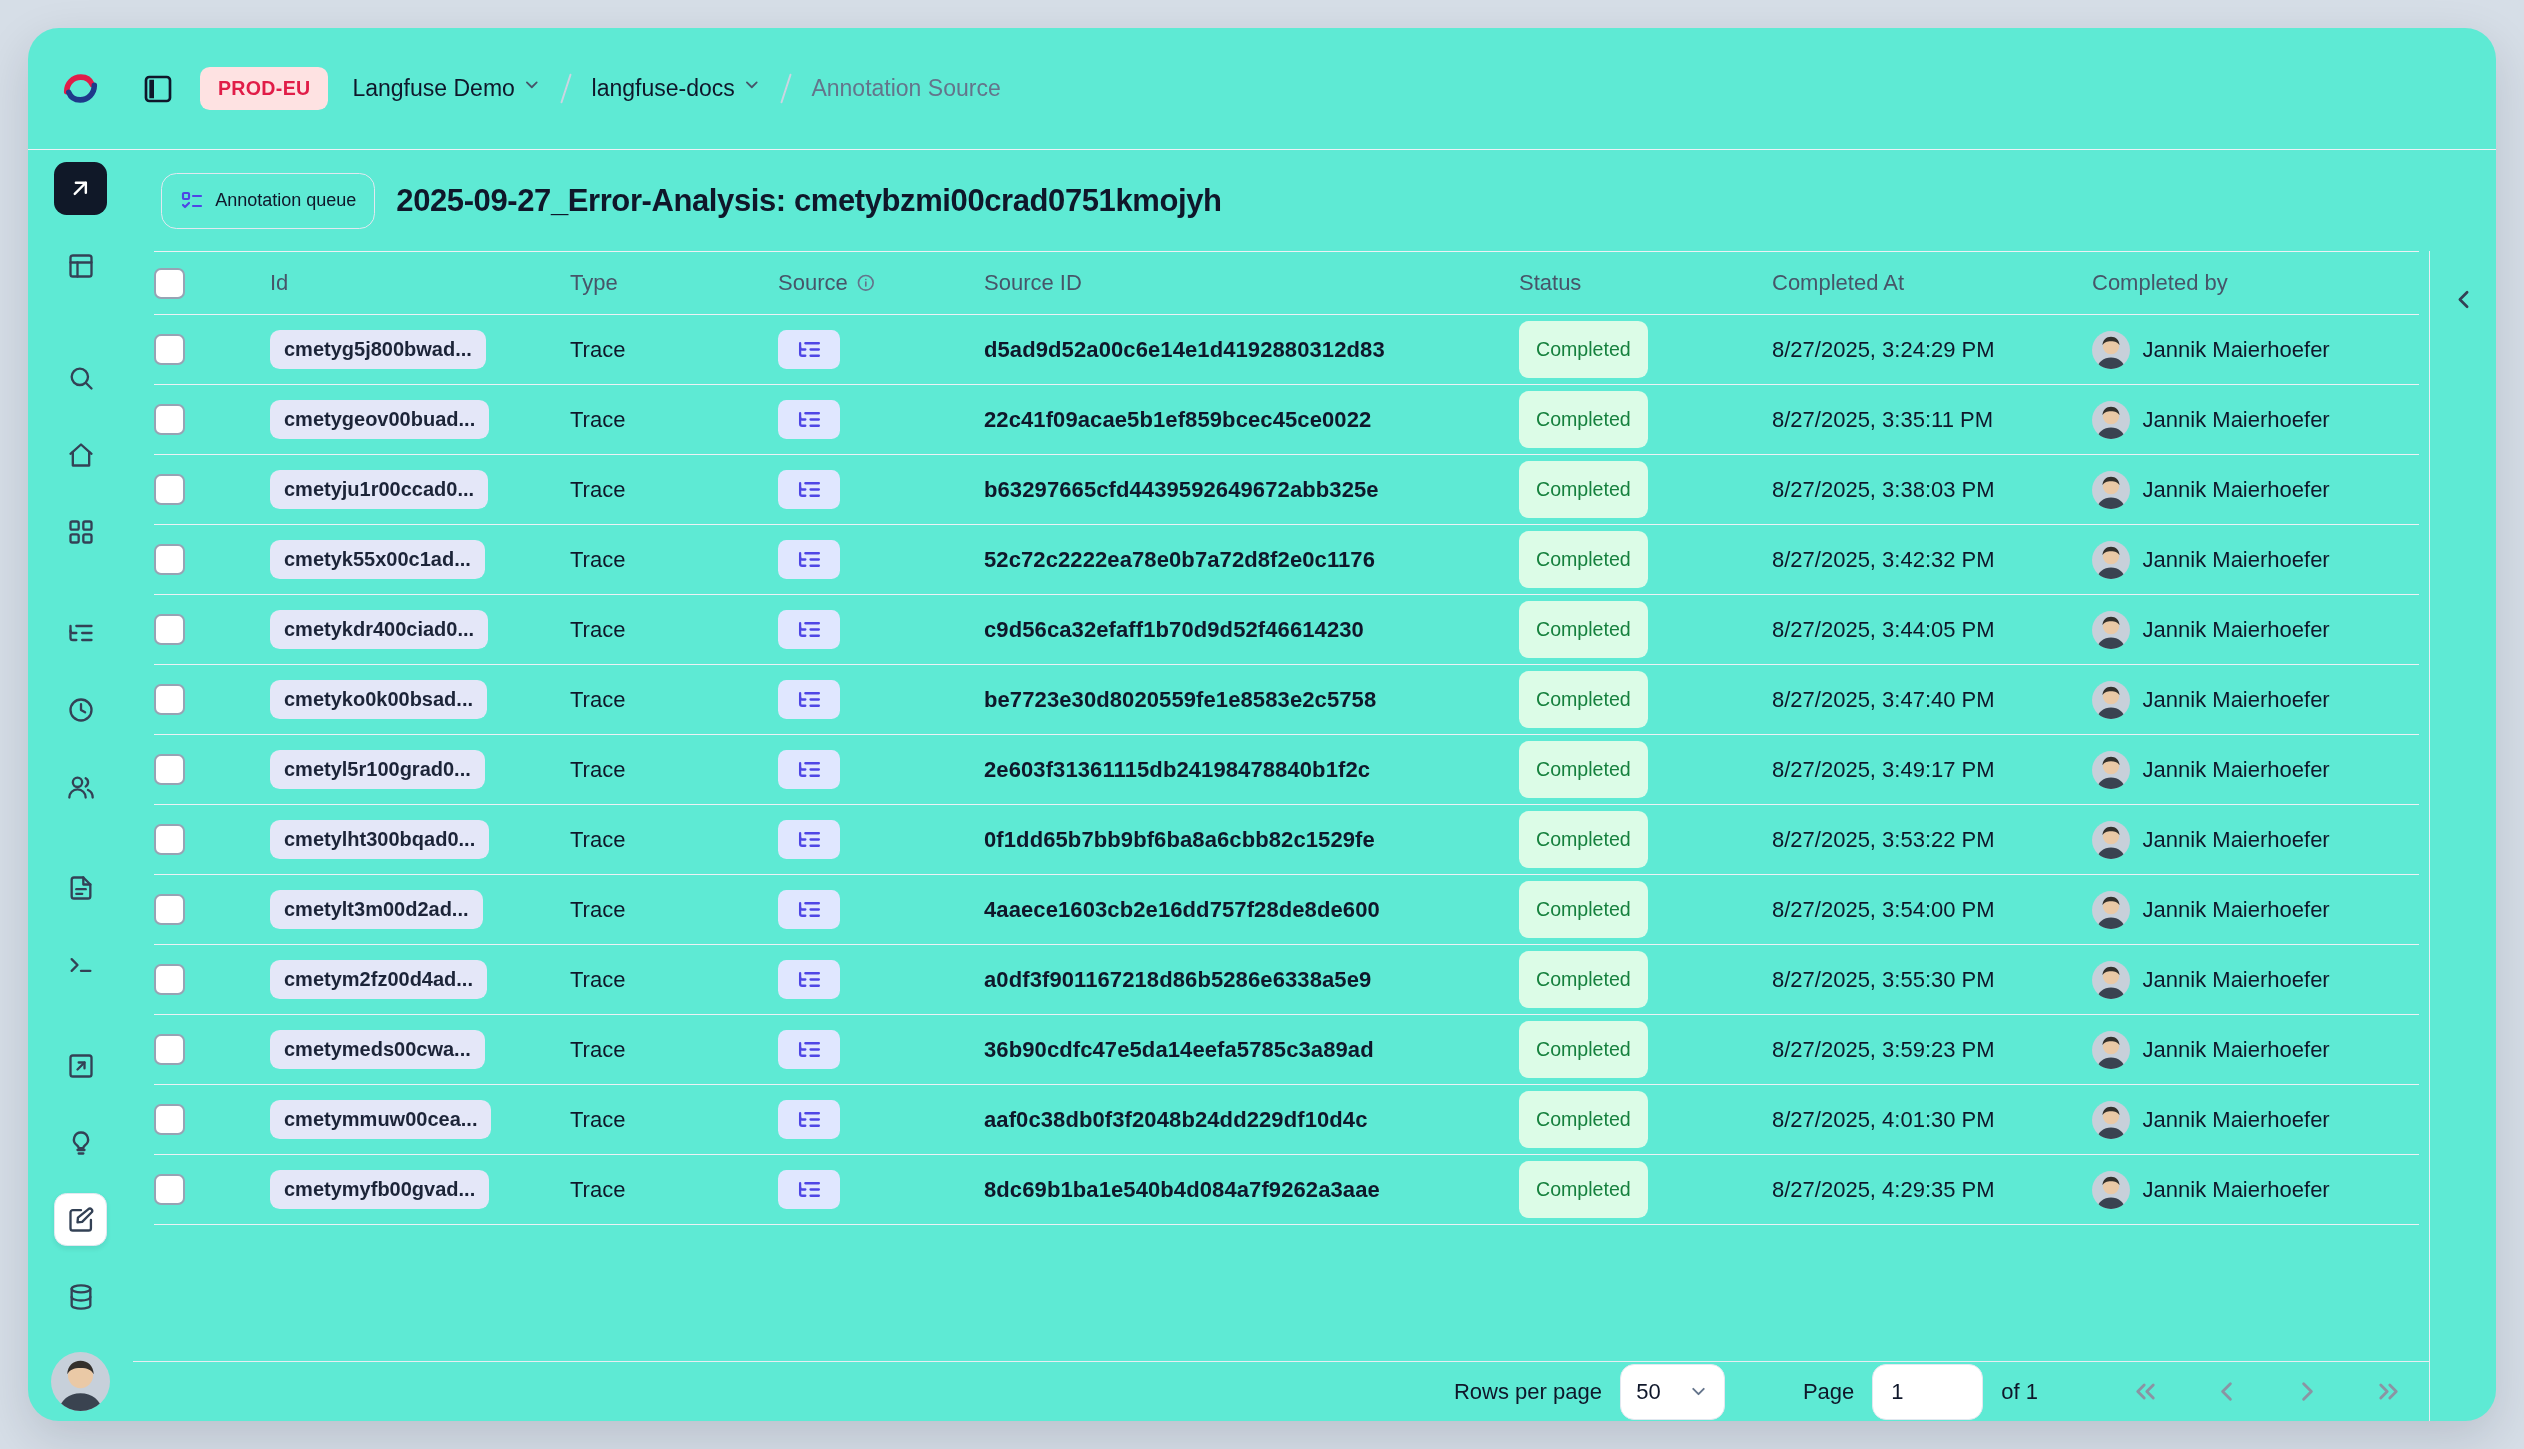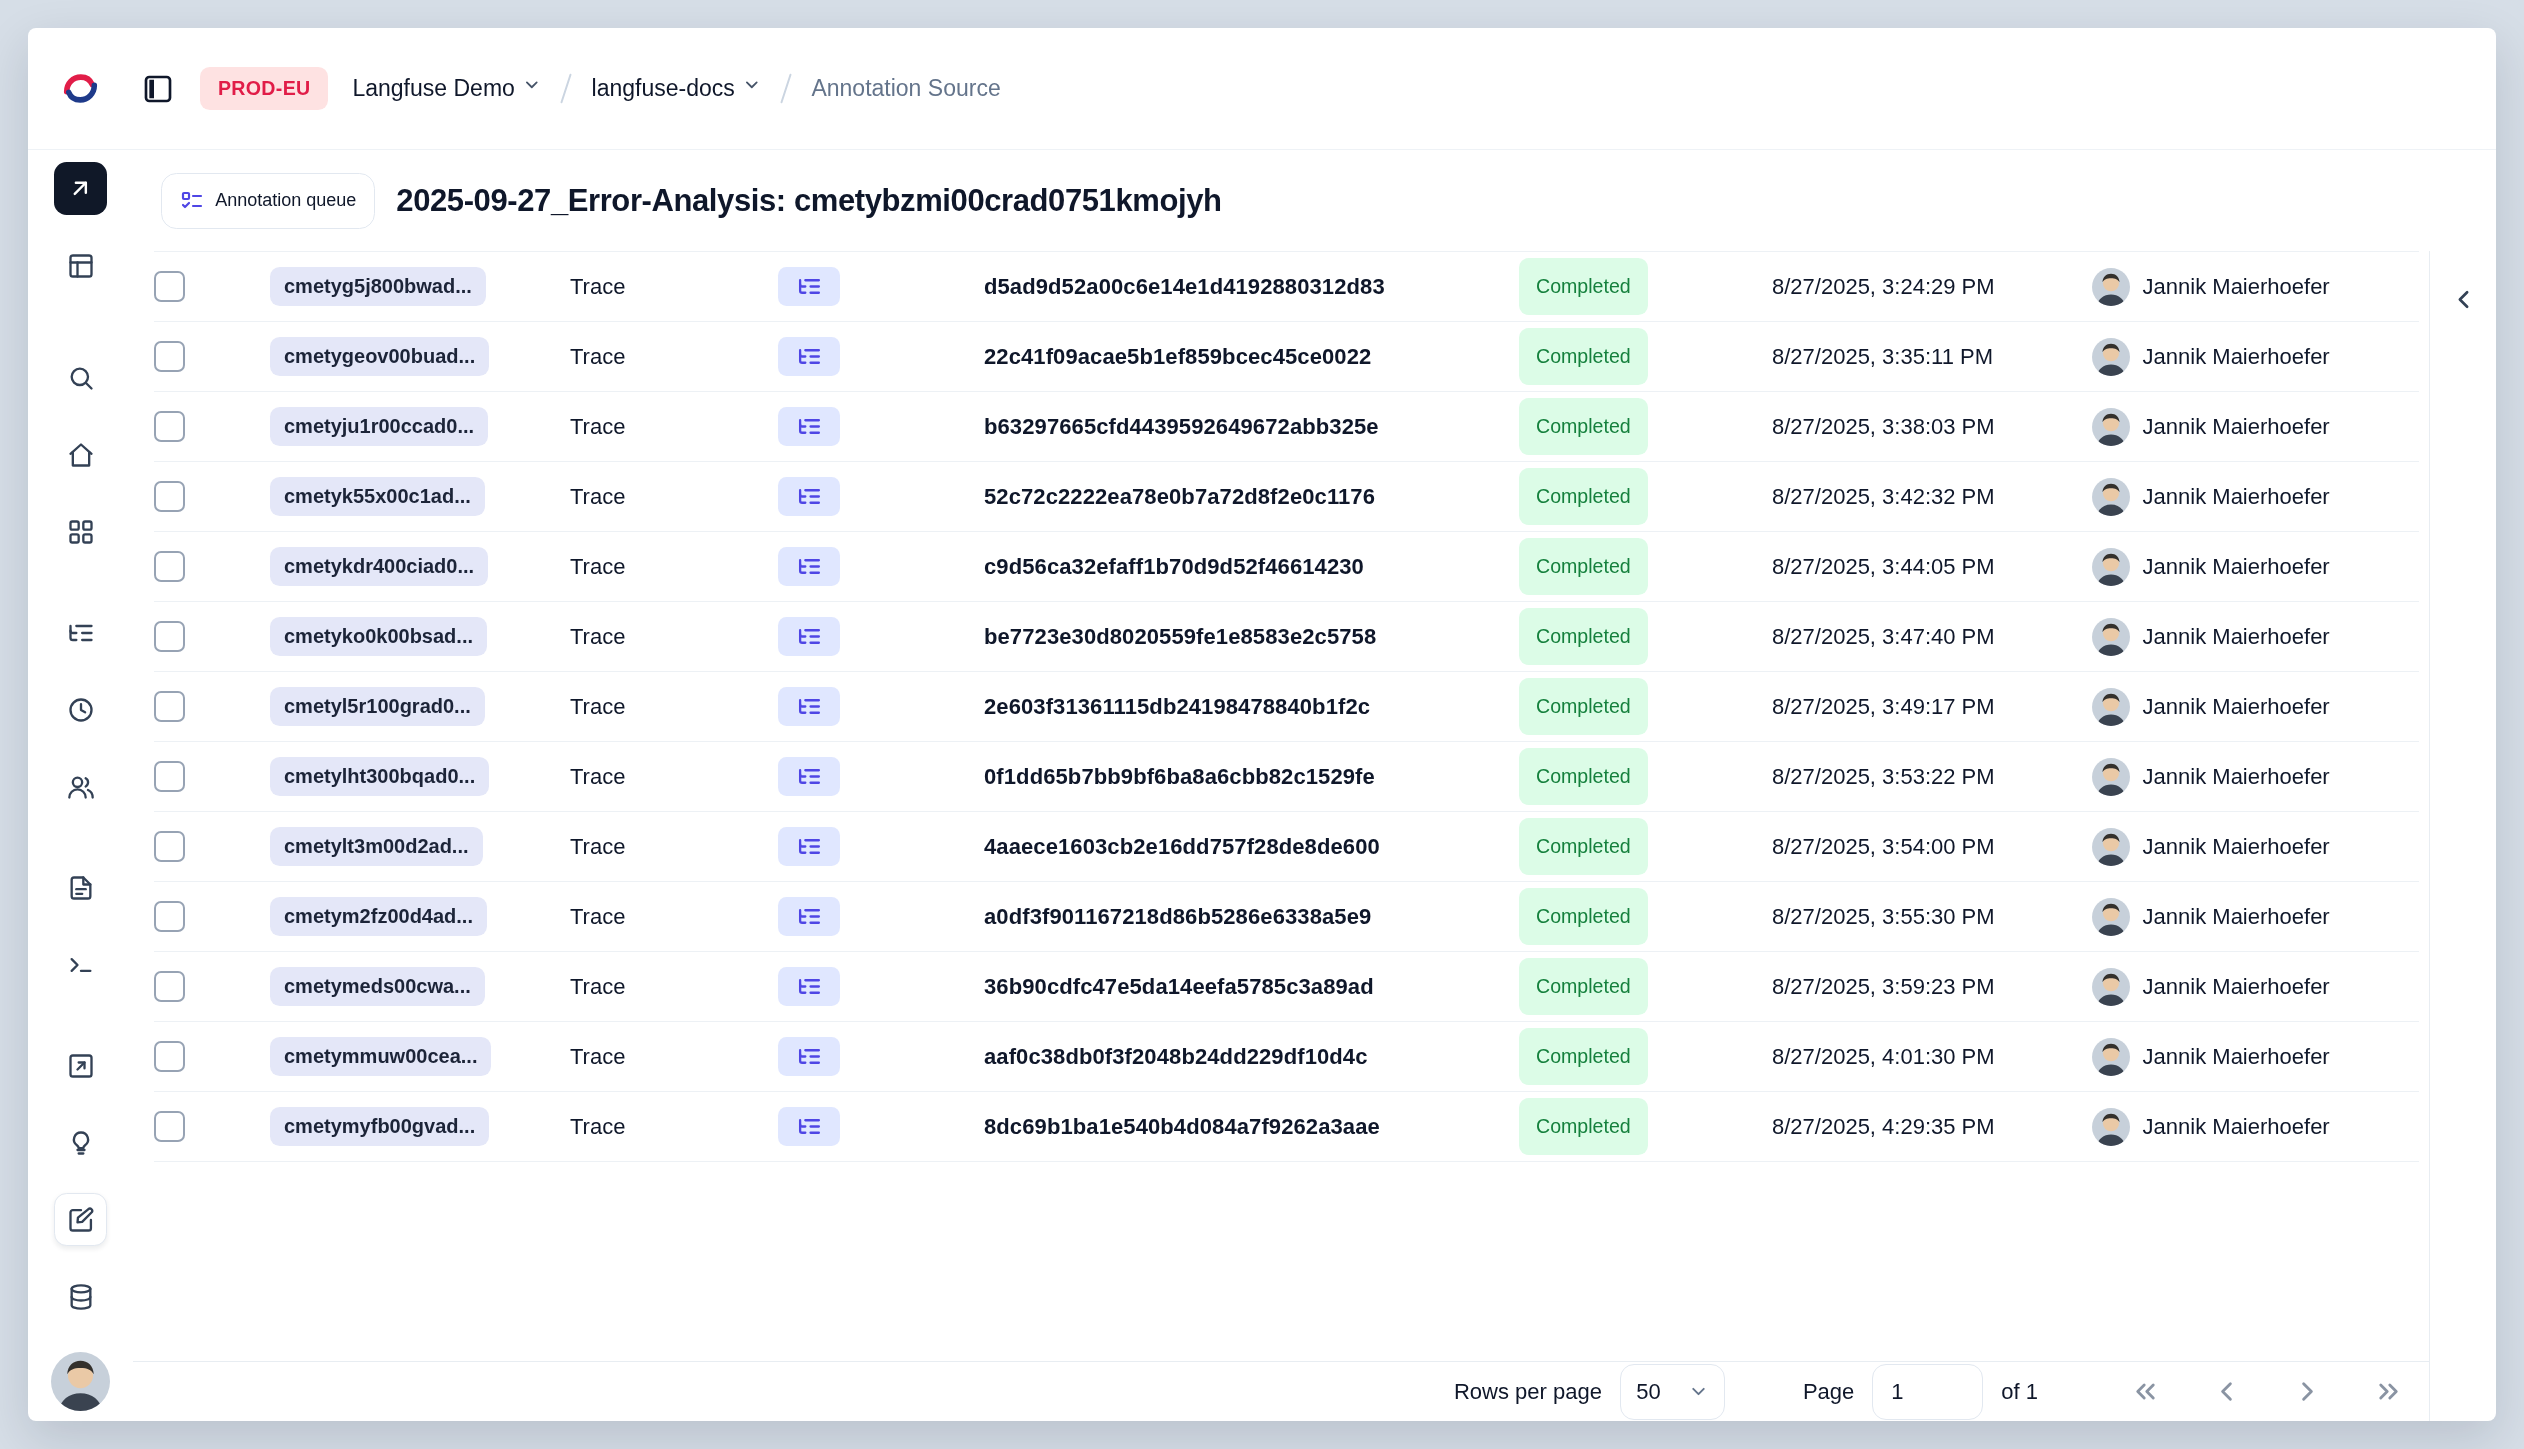--- a/index.html
+++ b/index.html
@@ -7,21 +7,21 @@
   body {
     background:#d6dee7;
     font-family:"Liberation Sans", sans-serif;
     color:#0f172a;
   }
   svg { display:block; }
   button { background:none; border:none; font-family:inherit; color:inherit; cursor:pointer; }
 
   .window {
     position:absolute; left:28px; top:28px; right:28px; bottom:28px;
-    background:#ffffff; border-radius:8px; overflow:hidden;
+    background:#5eead4; border-radius:31px; overflow:hidden;
     box-shadow:0 17px 49px rgba(15,23,42,.14);
     display:flex; flex-direction:column;
   }
 
   
   .topnav { height:122px; flex:0 0 auto; display:flex; align-items:center; border-bottom:1.4px solid #eef2f6; }
   .logo-cell { width:105px; display:flex; justify-content:center; align-items:center; flex:0 0 auto; }
   .toggle-btn { width:49px; height:49px; display:flex; align-items:center; justify-content:center; color:#0f172a; margin-right:18px; border-radius:11.2px; }
   .env-badge {
     background:#fee2e2; color:#e11d48; font-weight:700; font-size:19.6px; letter-spacing:0.3px;
@@ -269,20 +269,39 @@
         </span>
         <h1 class="page-title">2025-09-27_Error-Analysis: cmetybzmi00crad0751kmojyh</h1>
       </div>
 
       <div class="lower-row">
 
         <section class="table-col">
 
 
           <div class="table">
+            <div class="trow thead">
+              <div class="cell">
+                  <span class="checkbox"></span>
+                </div>
+              <div class="cell">Id</div>
+              <div class="cell">Type</div>
+              <div class="cell th-source">
+                <span>Source</span>
+                <svg class="info-ic" width="19.6" height="19.6" viewBox="0 0 24 24" fill="none" stroke="currentColor" stroke-width="2" stroke-linecap="round" stroke-linejoin="round">
+                    <circle cx="12" cy="12" r="9"></circle>
+                    <line x1="12" y1="11" x2="12" y2="16"></line>
+                    <line x1="12" y1="8" x2="12.01" y2="8"></line>
+                  </svg>
+              </div>
+              <div class="cell">Source ID</div>
+              <div class="cell">Status</div>
+              <div class="cell">Completed At</div>
+              <div class="cell">Completed by</div>
+            </div>
             <div>
   <div class="trow">
     <div class="cell">
                     <span class="checkbox"></span>
                   </div>
     <div class="cell">
                     <span class="id-chip">cmetyg5j800bwad...</span>
                   </div>
     <div class="cell type-cell">Trace</div>
     <div class="cell">

